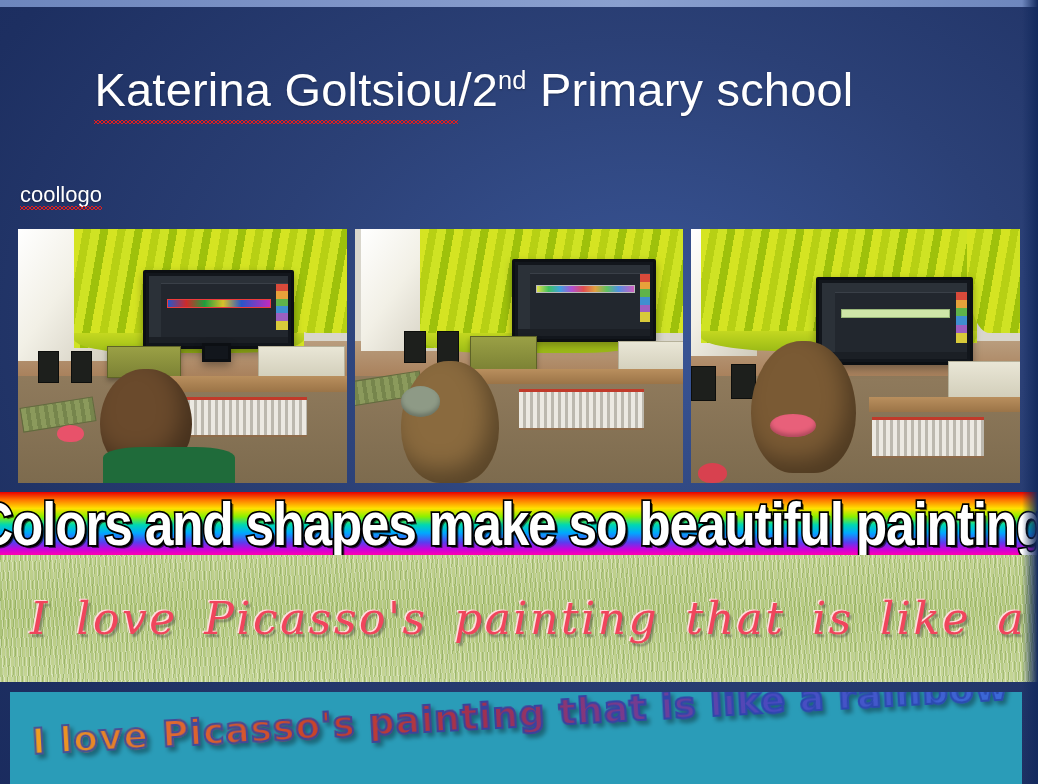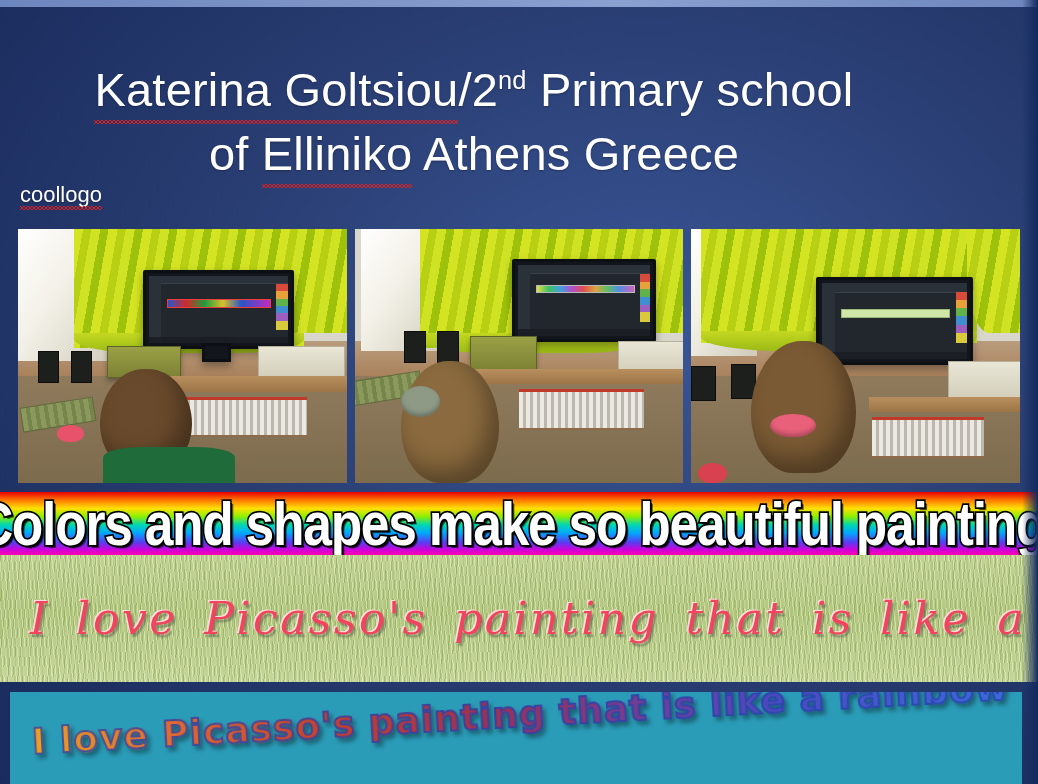--- a/index.html
+++ b/index.html
@@ -347,21 +347,20 @@
 </style>
 </head>
 <body>
 
 <div id="slide">
 
   <div id="top-strip"></div>
 
   <div id="title-block">
     <span class="tline"><span class="sq">Katerina Goltsiou</span><span>/2</span><span class="sup">nd</span><span> Primary school</span></span>
-    <span class="tline"><span>of </span><span class="sq">Elliniko</span><span> Athens Greece</span></span>
   </div>
 
   <div id="coollogo">
     <span class="sq">coollogo</span>
   </div>
 
   <div id="photo-strip">
 
     <div class="photo">
       <div class="scene"></div>

